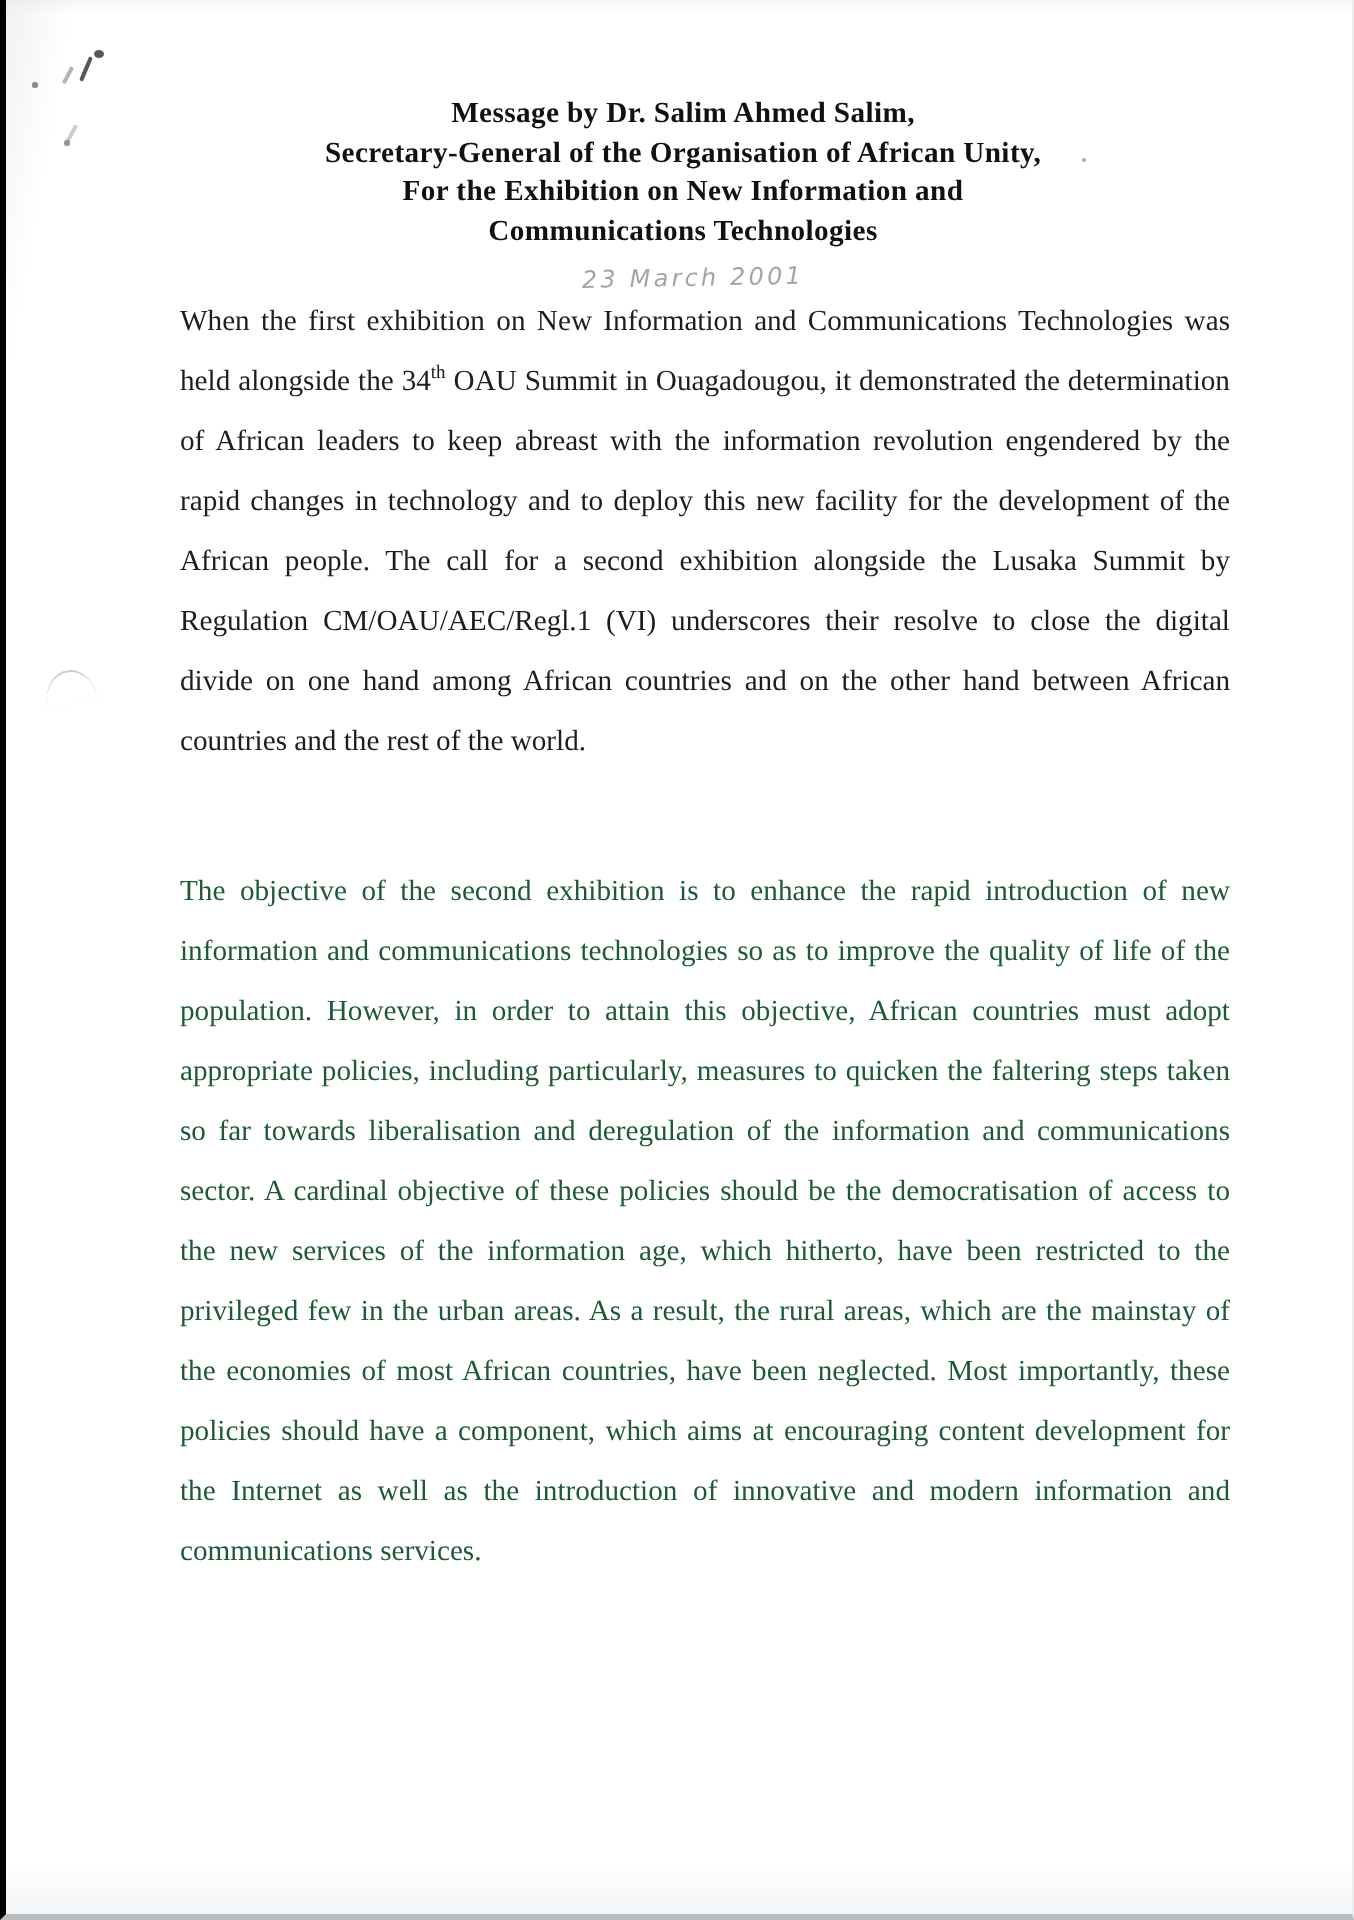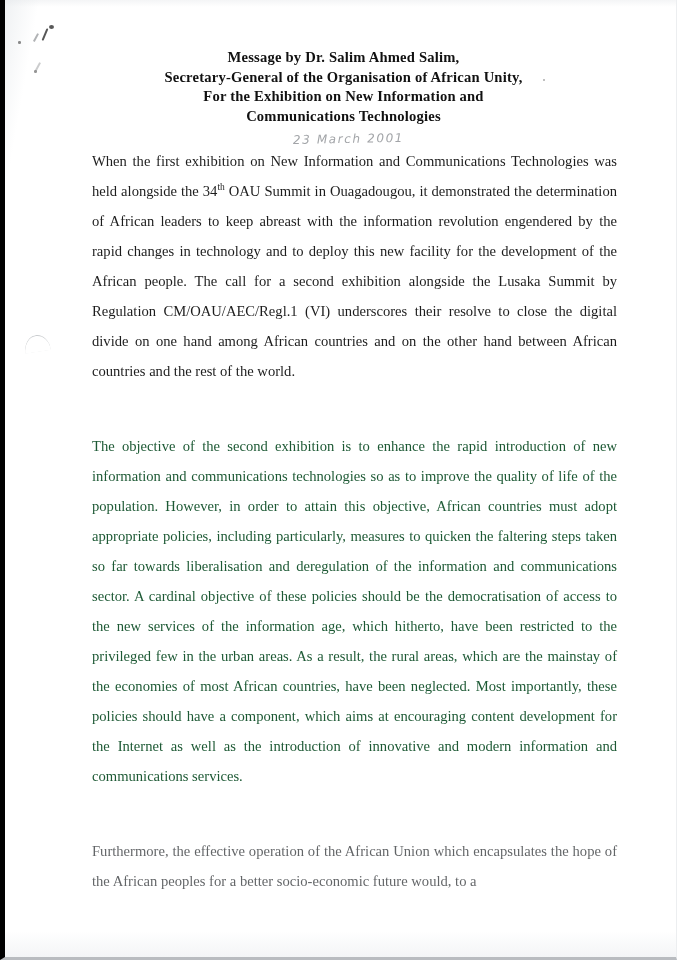--- a/index.html
+++ b/index.html
@@ -10,21 +10,21 @@
   .page {
     position: relative;
     width: 677px;
     height: 960px;
     margin: 0;
     background: #ffffff;
     overflow: hidden;
     font-family: "Liberation Serif", "DejaVu Serif", serif;
     color: #1b1b1b;
     box-sizing: border-box;
-    border-left: 5px solid #000000;
+    border-left: 3px solid #000000;
     border-bottom: 3px solid #b9bcc0;
     border-right: 1px solid #eceef0;
   }
   
   .scan-tint {
     position: absolute;
     inset: 0;
     background:
       linear-gradient(100deg, rgba(226,230,233,0.55) 0px, rgba(255,255,255,0) 34px),
       linear-gradient(0deg, rgba(232,235,238,0.5) 0px, rgba(255,255,255,0) 26px);
@@ -149,17 +149,16 @@
     <div class="title-line">Communications Technologies</div>
     <div class="handwritten-date">23 March 2001</div>
   </div>
 
   <div class="body">
 
     <p class="para p1"><span>When the first exhibition on New Information and Communications Technologies was held alongside the 34</span><span class="sup">th</span><span> OAU Summit in Ouagadougou, it demonstrated the determination of African leaders to keep abreast with the information revolution engendered by the rapid changes in technology and to deploy this new facility for the development of the African people.  The call for a second exhibition alongside the Lusaka Summit by Regulation CM/OAU/AEC/Regl.1 (VI) underscores their resolve to close the digital divide on one hand among African countries and on the other hand between African countries and the rest of the world.</span></p>
 
     <p class="para p2">The objective of the second exhibition is to enhance the rapid introduction of new information and communications technologies so as to improve the quality of life of the population.  However, in order to attain this objective, African countries must adopt appropriate policies, including particularly, measures to quicken the faltering steps taken so far towards liberalisation and deregulation of the information and communications sector.  A cardinal objective of these policies should be the democratisation of access to the new services of the information age, which hitherto, have been restricted to the privileged few in the urban areas.  As a result, the rural areas, which are the mainstay of the economies of most African countries, have been neglected.  Most importantly, these policies should have a component, which aims at encouraging content development for the Internet as well as the introduction of innovative and modern information and communications services.</p>
 
-    <p class="para p3">Furthermore, the effective operation of the African Union which encapsulates the hope of the African peoples for a better socio-economic future would, to a</p>
 
   </div>
 
 </div>
 
 </body></html>

